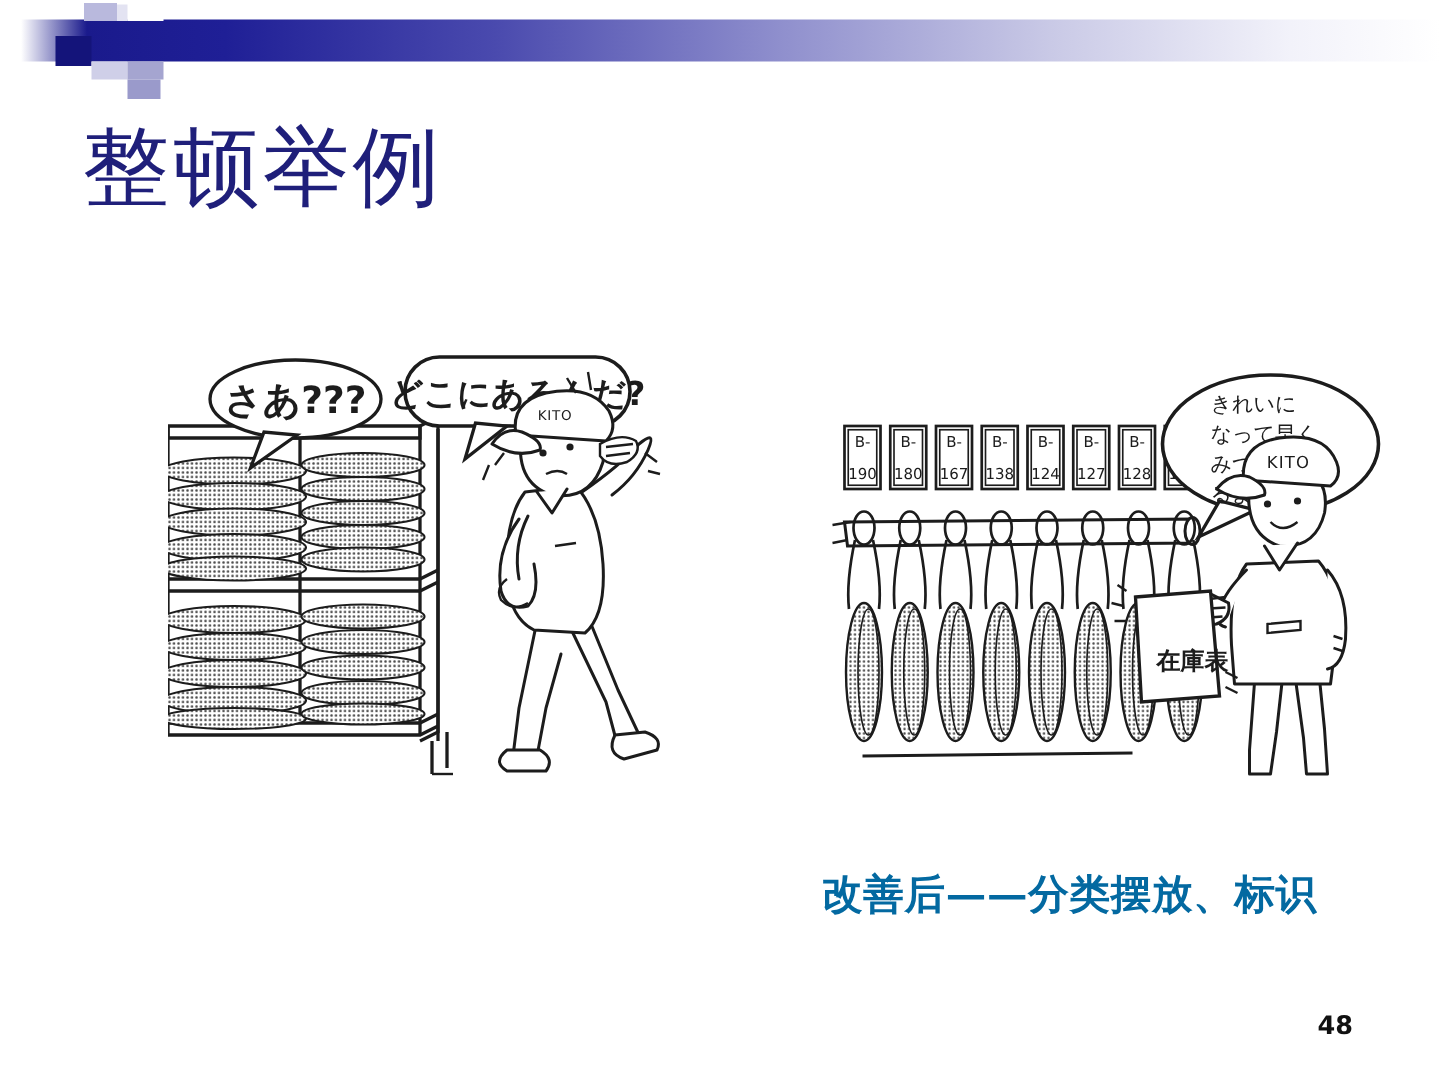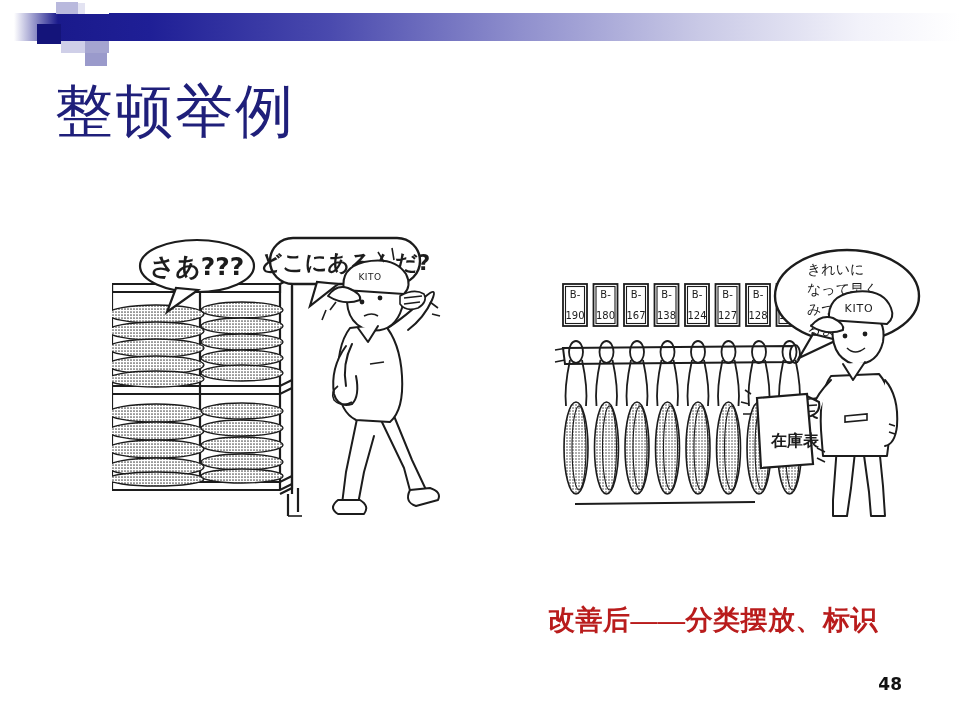--- a/index.html
+++ b/index.html
@@ -66,21 +66,21 @@
   
   .caption {
     position: absolute;
     font-family: "DejaVu Serif", "Liberation Serif", serif;
     font-size: 27px;
     font-weight: 700;
     white-space: nowrap;
     letter-spacing: 0.5px;
   }
   .caption-before { left: 62px;  top: 578px; color: #e8822a; }
-  .caption-after  { left: 548px; top: 602px; color: #b91c1c; font-family: Liberation Serif, serif; }
+  .caption-after  { left: 548px; top: 578px; color: #0369a1; }
 
   
   .page-num {
     position: absolute;
     right: 58px;
     bottom: 18px;
     font-family: "DejaVu Sans", "Liberation Sans", sans-serif;
     font-size: 17px;
     font-weight: 700;
     color: #111111;

